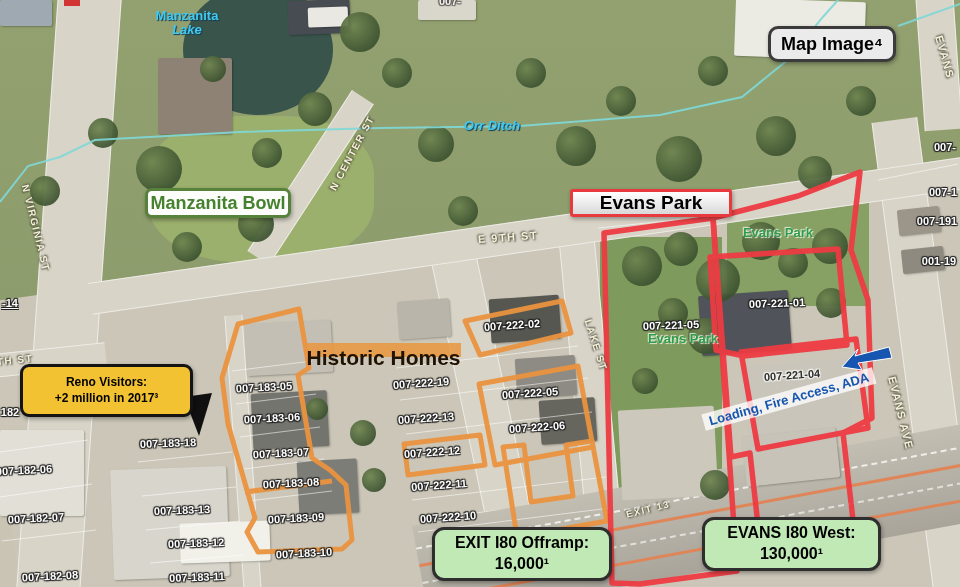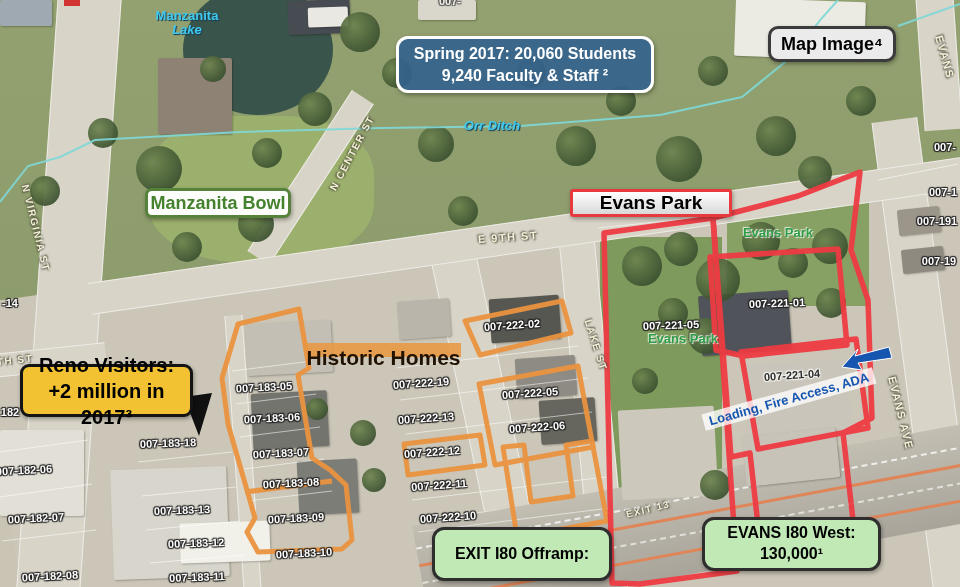--- a/index.html
+++ b/index.html
@@ -203,50 +203,47 @@
   <div class="plabel" style="left:439px;top:485px;--r:-4deg;">007-222-11</div>
   <div class="plabel" style="left:448px;top:517px;--r:-4deg;">007-222-10</div>
 
   <div class="plabel" style="left:671px;top:325px;--r:-2deg;">007-221-05</div>
   <div class="plabel" style="left:777px;top:303px;--r:-2deg;">007-221-01</div>
   <div class="plabel plabel-dark" style="left:792px;top:375px;--r:-4deg;">007-221-04</div>
 
   <div class="plabel" style="left:945px;top:147px;">007-</div>
   <div class="plabel" style="left:943px;top:184px;margin-top:8px;">007-1</div>
   <div class="plabel" style="left:937px;top:221px;">007-191</div>
-  <div class="plabel" style="left:939px;top:261px;">007-19</div>
-  <div class="plabel" style="left:10px;top:303px;">-14</div>
+  <div class="plabel" style="left:939px;top:261px;">001-19</div>
+  <div class="plabel" style="left:10px;top:303px;text-decoration:underline;">-14</div>
   <div class="plabel" style="left:10px;top:412px;">182</div>
   <div class="plabel" style="left:450px;top:1px;opacity:.7;">007-</div>
 
   <div class="band" style="left:306px;top:343px;width:155px;height:14px;background:rgba(234,151,62,.85);color:#211303;font-size:21px;line-height:29px;">
     <span>Historic Homes</span>
   </div>
   <div class="band" style="left:789px;top:399px;transform:translate(-50%,-50%) rotate(-15.5deg);background:rgba(255,255,255,.78);color:#1656B0;font-size:13px;padding:1px 6px;white-space:nowrap;">
     <span>Loading, Fire Access, ADA</span>
   </div>
 
-  <div class="callout" style="left:396px;top:36px;width:258px;height:57px;background:rgba(52,98,140,.92);border:3px solid #fff;border-radius:12px;color:#fff;font-size:16px;line-height:1.35;">
-    <div>Spring 2017: 20,060 Students</div>
-    <div>9,240 Faculty &amp; Staff ²</div>
-  </div>
   <div class="callout" style="left:768px;top:26px;width:128px;height:36px;background:#ebebeb;border:3px solid #3b3b3b;border-radius:10px;color:#000;font-size:18px;">
     <div>Map Image⁴</div>
   </div>
   <div class="callout" style="left:145px;top:188px;width:146px;height:30px;background:#fdfdfb;border:3px solid #57823c;border-radius:7px;color:#45822e;font-size:18px;">
     <div>Manzanita Bowl</div>
   </div>
   <div class="callout" style="left:570px;top:189px;width:162px;height:28px;background:linear-gradient(#ffffff,#d9d9d9);border:3px solid #e8393f;border-radius:3px;color:#000;font-size:19px;">
     <div>Evans Park</div>
   </div>
-  <div class="callout" style="left:20px;top:364px;width:173px;height:53px;background:#F2C232;border:3px solid #141414;border-radius:9px;color:#000;font-size:20px;line-height:1.3;">
+  <div class="callout" style="left:20px;top:364px;width:173px;height:53px;background:#F2C232;border:3px solid #141414;border-radius:9px;color:#000;font-size:12px;line-height:1.3;">
     <div>Reno Visitors:</div>
     <div>+2 million in 2017³</div>
   </div>
   <div class="callout" style="left:432px;top:527px;width:180px;height:54px;background:#C0E9B6;border:3px solid #2e2e2e;border-radius:12px;color:#000;font-size:16px;line-height:1.3;">
     <div>EXIT I80 Offramp:</div>
+    <div>16,000¹</div>
   </div>
   <div class="callout" style="left:702px;top:517px;width:179px;height:54px;background:#C0E9B6;border:3px solid #2e2e2e;border-radius:12px;color:#000;font-size:16px;line-height:1.3;">
     <div>EVANS I80 West:</div>
     <div>130,000¹</div>
   </div>
 
 </div>
 
 </body></html>

